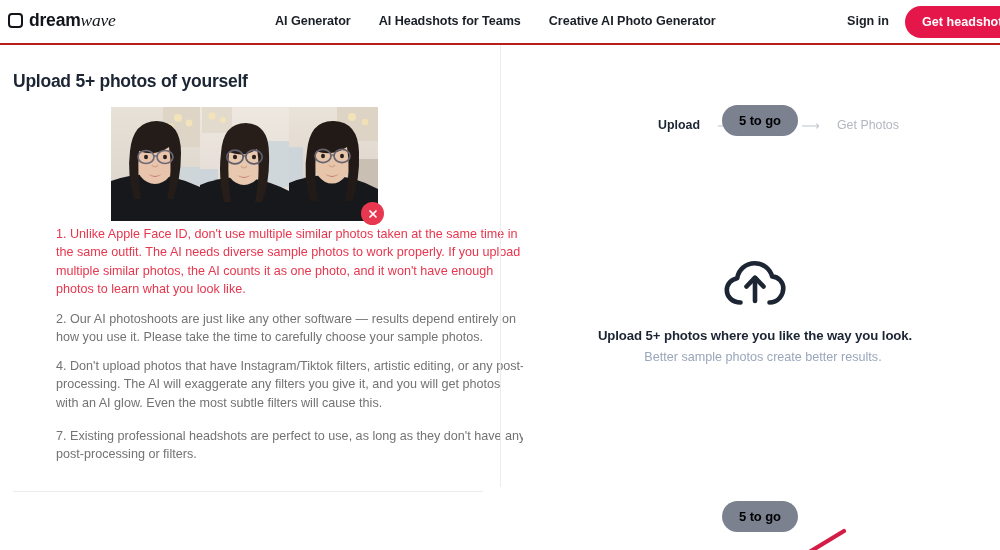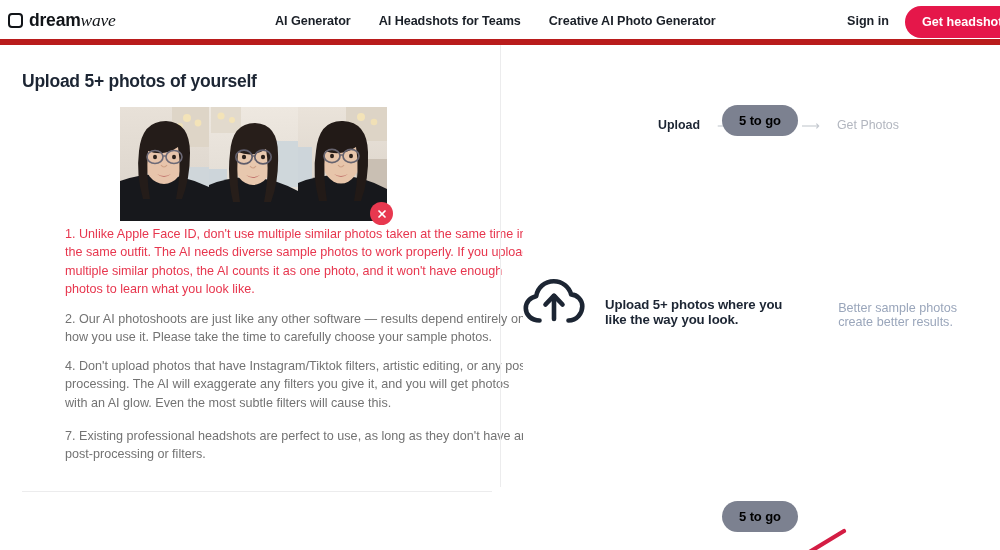--- a/index.html
+++ b/index.html
@@ -8,21 +8,21 @@
     overflow: hidden;
     background: #ffffff;
     font-family: "Liberation Sans", sans-serif;
     color: #222833;
   }
   #page { position: relative; width: 1000px; height: 550px; background:#fff; }
 
   
   .header {
     position: absolute; left:0; top:0; width:1000px; height:45px;
-    background:#fff; border-bottom:6px solid #b91c1c;
+    background:#fff; border-bottom:2px solid #b91c1c;
   }
   .logo { position:absolute; left:8px; top:10px; display:flex; align-items:center; gap:6px; }
   .logo-mark { width:15px; height:15px; border:2.2px solid #111418; border-radius:4px; }
   .logo-text { font-size:17.5px; letter-spacing:-0.2px; color:#111418; white-space:nowrap; }
   .logo-dream { font-weight:700; }
   .logo-wave  { font-family:"Liberation Serif", serif; font-style:italic; font-weight:400; }
 
   .nav { position:absolute; left:275px; top:14px; display:flex; gap:28px; }
   .nav a {
     font-size:12.6px; font-weight:600; color:#1a1f27;
@@ -38,21 +38,21 @@
     position:absolute; left:905px; top:6px; height:32px;
     padding:0 16px 0 17px;
     background:#e5record; 
     border:none; border-radius:17px;
     color:#fff; font-family:"Liberation Sans", sans-serif;
     font-size:12.6px; font-weight:700; white-space:nowrap;
     cursor:pointer; display:flex; align-items:center;
   }
 
   
-  .left { position:absolute; left:12px; top:45px; width:500px; height:505px;padding-left:40px; }
+  .left { position:absolute; left:3px; top:45px; width:500px; height:505px;padding-left:40px; }
   .page-title {
     position:absolute; left:10px; top:26px;
     font-size:17.5px; font-weight:700; color:#1c2533; letter-spacing:-0.25px;
   }
 
   .thumbs { position:absolute; left:108px; top:62px; display:flex; }
   .thumb { width:89px; height:114px; overflow:hidden; position:relative; }
   .thumb svg { display:block; }
   .close-btn {
     position:absolute; left:250px; top:95px;
@@ -101,23 +101,22 @@
   }
   .pill-top { position:absolute; left:221px; top:60px; }
   .pill-bot { position:absolute; left:221px; top:456px; }
 
   .dropzone {
     position:absolute; left:22px; top:101px;
     width:464px; height:331px;
     border:3px solid #e0track; 
     border-radius:11px;
     background:#fff;
-    display:flex; flex-direction:row; align-items:center; justify-content:center;
+    display:flex; flex-direction:column; align-items:center; justify-content:center;
     cursor:pointer;
-    gap:20px;
   }
   .dz-icon { margin-bottom:15px; }
   .dz-title { font-size:13.2px; font-weight:700; color:#1c2533; letter-spacing:-0.1px; }
   .dz-sub   { font-size:12.6px; font-weight:400; color:#9aa6bb; margin-top:7px;margin-left:16px; }
 
   .anno-arrow { position:absolute; left:265px; top:480px; pointer-events:none; }
 </style>
 </head>
 <body>
 

